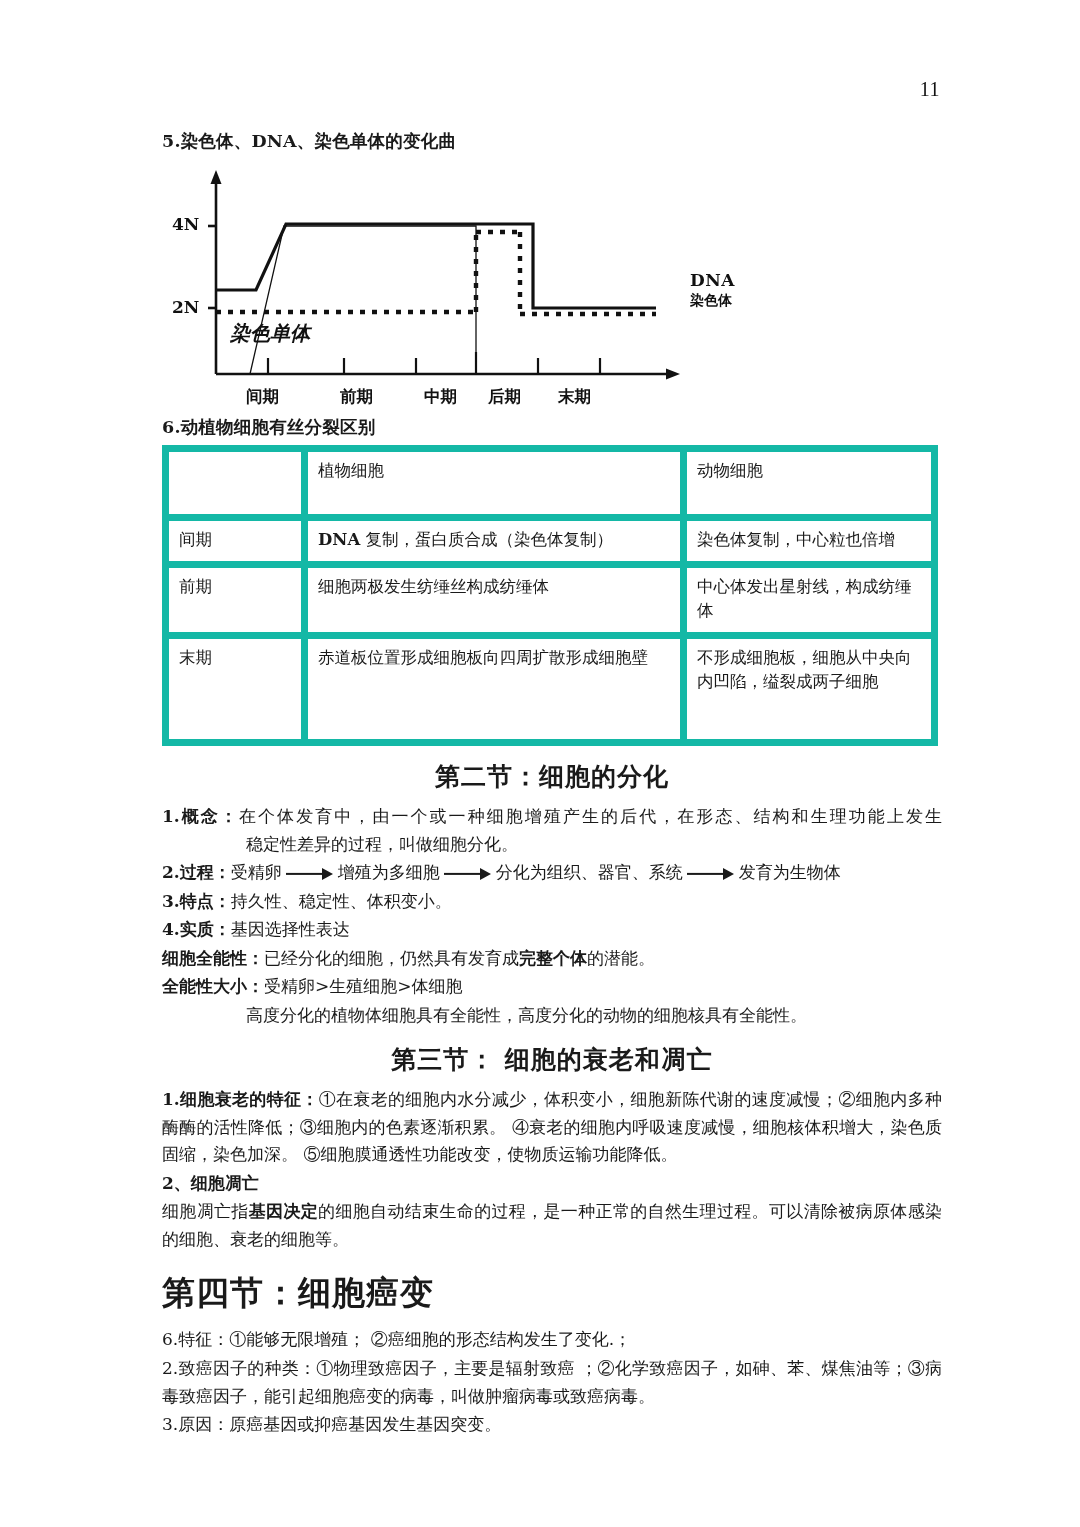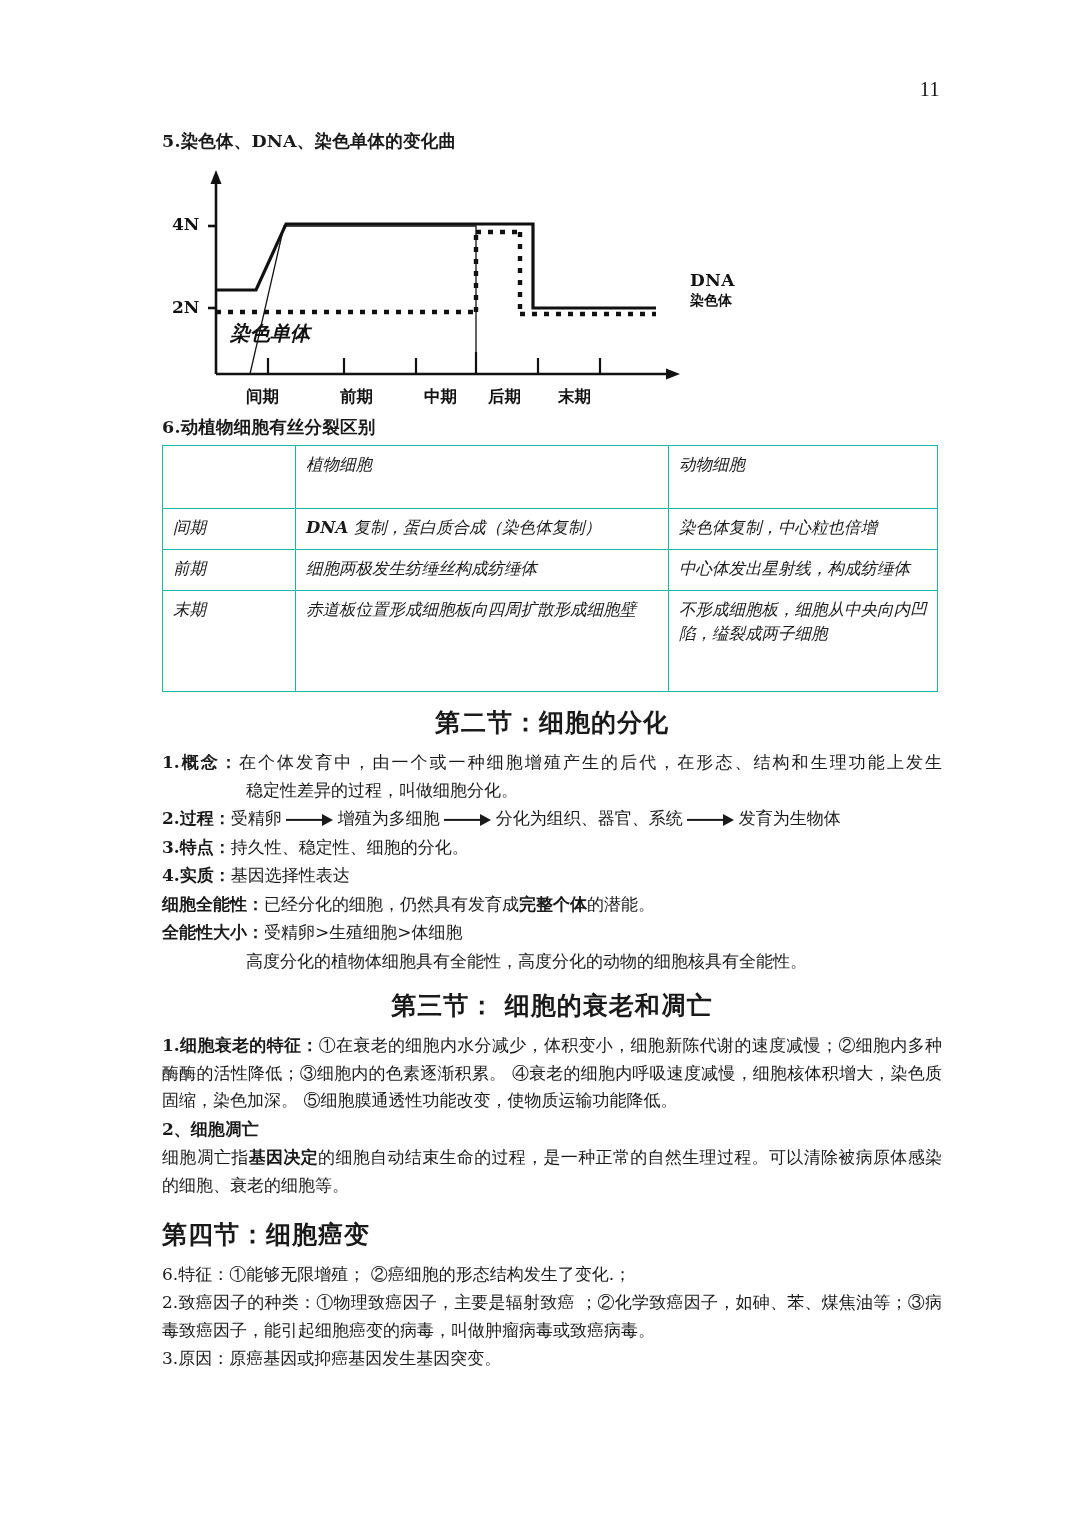--- a/index.html
+++ b/index.html
@@ -38,39 +38,38 @@
   .lbl-chrom{left:532px;top:130px;font-size:14px;}
   .lbl-chromatid{left:72px;top:158px;font-size:20px;font-style:italic;}
   .x-tick-label{position:absolute;top:224px;font-size:16.5px;font-weight:bold;}
 
   
   .tbl{
     border-collapse:collapse;width:776px;margin:2px 0 10px 0;
     font-size:16.5px;line-height:1.45;
   }
   .tbl td{
-    border:1px solid #14b8a6;
+    border:7px solid #14b8a6;
     padding:7px 10px 9px 10px;
     vertical-align:top;
-    font-style:italic;
   }
   .c-ph{width:112px;}
   .c-plant{width:352px;}
   .c-animal{width:auto;}
   .r-head td{height:46px;}
   .r-tall td{height:84px;}
   .bold-dna{font-weight:bold;}
 
   
   .sec-title{
     text-align:center;font-weight:bold;font-size:25px;
     margin:14px 0 10px 0;letter-spacing:1px;
   }
   .sec-title-left{
-    text-align:left;font-weight:bold;font-size:25px;
+    text-align:left;font-weight:bold;font-size:33px;
     margin:18px 0 10px 0;letter-spacing:1px;
   }
 
   
   p.b{
     margin:0 0 1px 0;font-size:17px;line-height:1.62;
     text-align:justify;
   }
   .lead{font-weight:bold;}
   .ind{display:inline-block;width:84px;}
@@ -178,21 +177,21 @@
         </tr>
       </tbody>
     </table>
 
     <div class="sec-title">第二节：细胞的分化</div>
 
     <p class="b"><span class="lead">1.概念：</span><span>在个体发育中，由一个或一种细胞增殖产生的后代，在形态、结构和生理功能上发生</span><span class="ind"></span><span>稳定性差异的过程，叫做细胞分化。</span></p>
 
     <p class="b"><span class="lead">2.过程：</span><span>受精卵</span><span class="arrow"></span><span>增殖为多细胞</span><span class="arrow"></span><span>分化为组织、器官、系统</span><span class="arrow"></span><span>发育为生物体</span></p>
 
-    <p class="b"><span class="lead">3.特点：</span><span>持久性、稳定性、细胞的分化。</span></p>
+    <p class="b"><span class="lead">3.特点：</span><span>持久性、稳定性、体积变小。</span></p>
 
     <p class="b"><span class="lead">4.实质：</span><span>基因选择性表达</span></p>
 
     <p class="b"><span class="lead">细胞全能性：</span><span>已经分化的细胞，仍然具有发育成</span><span class="lead">完整个体</span><span>的潜能。</span></p>
 
     <p class="b"><span class="lead">全能性大小：</span><span>受精卵&gt;生殖细胞&gt;体细胞</span></p>
 
     <p class="b"><span class="ind"></span><span>高度分化的植物体细胞具有全能性，高度分化的动物的细胞核具有全能性。</span></p>
 
     <div class="sec-title">第三节： 细胞的衰老和凋亡</div>

